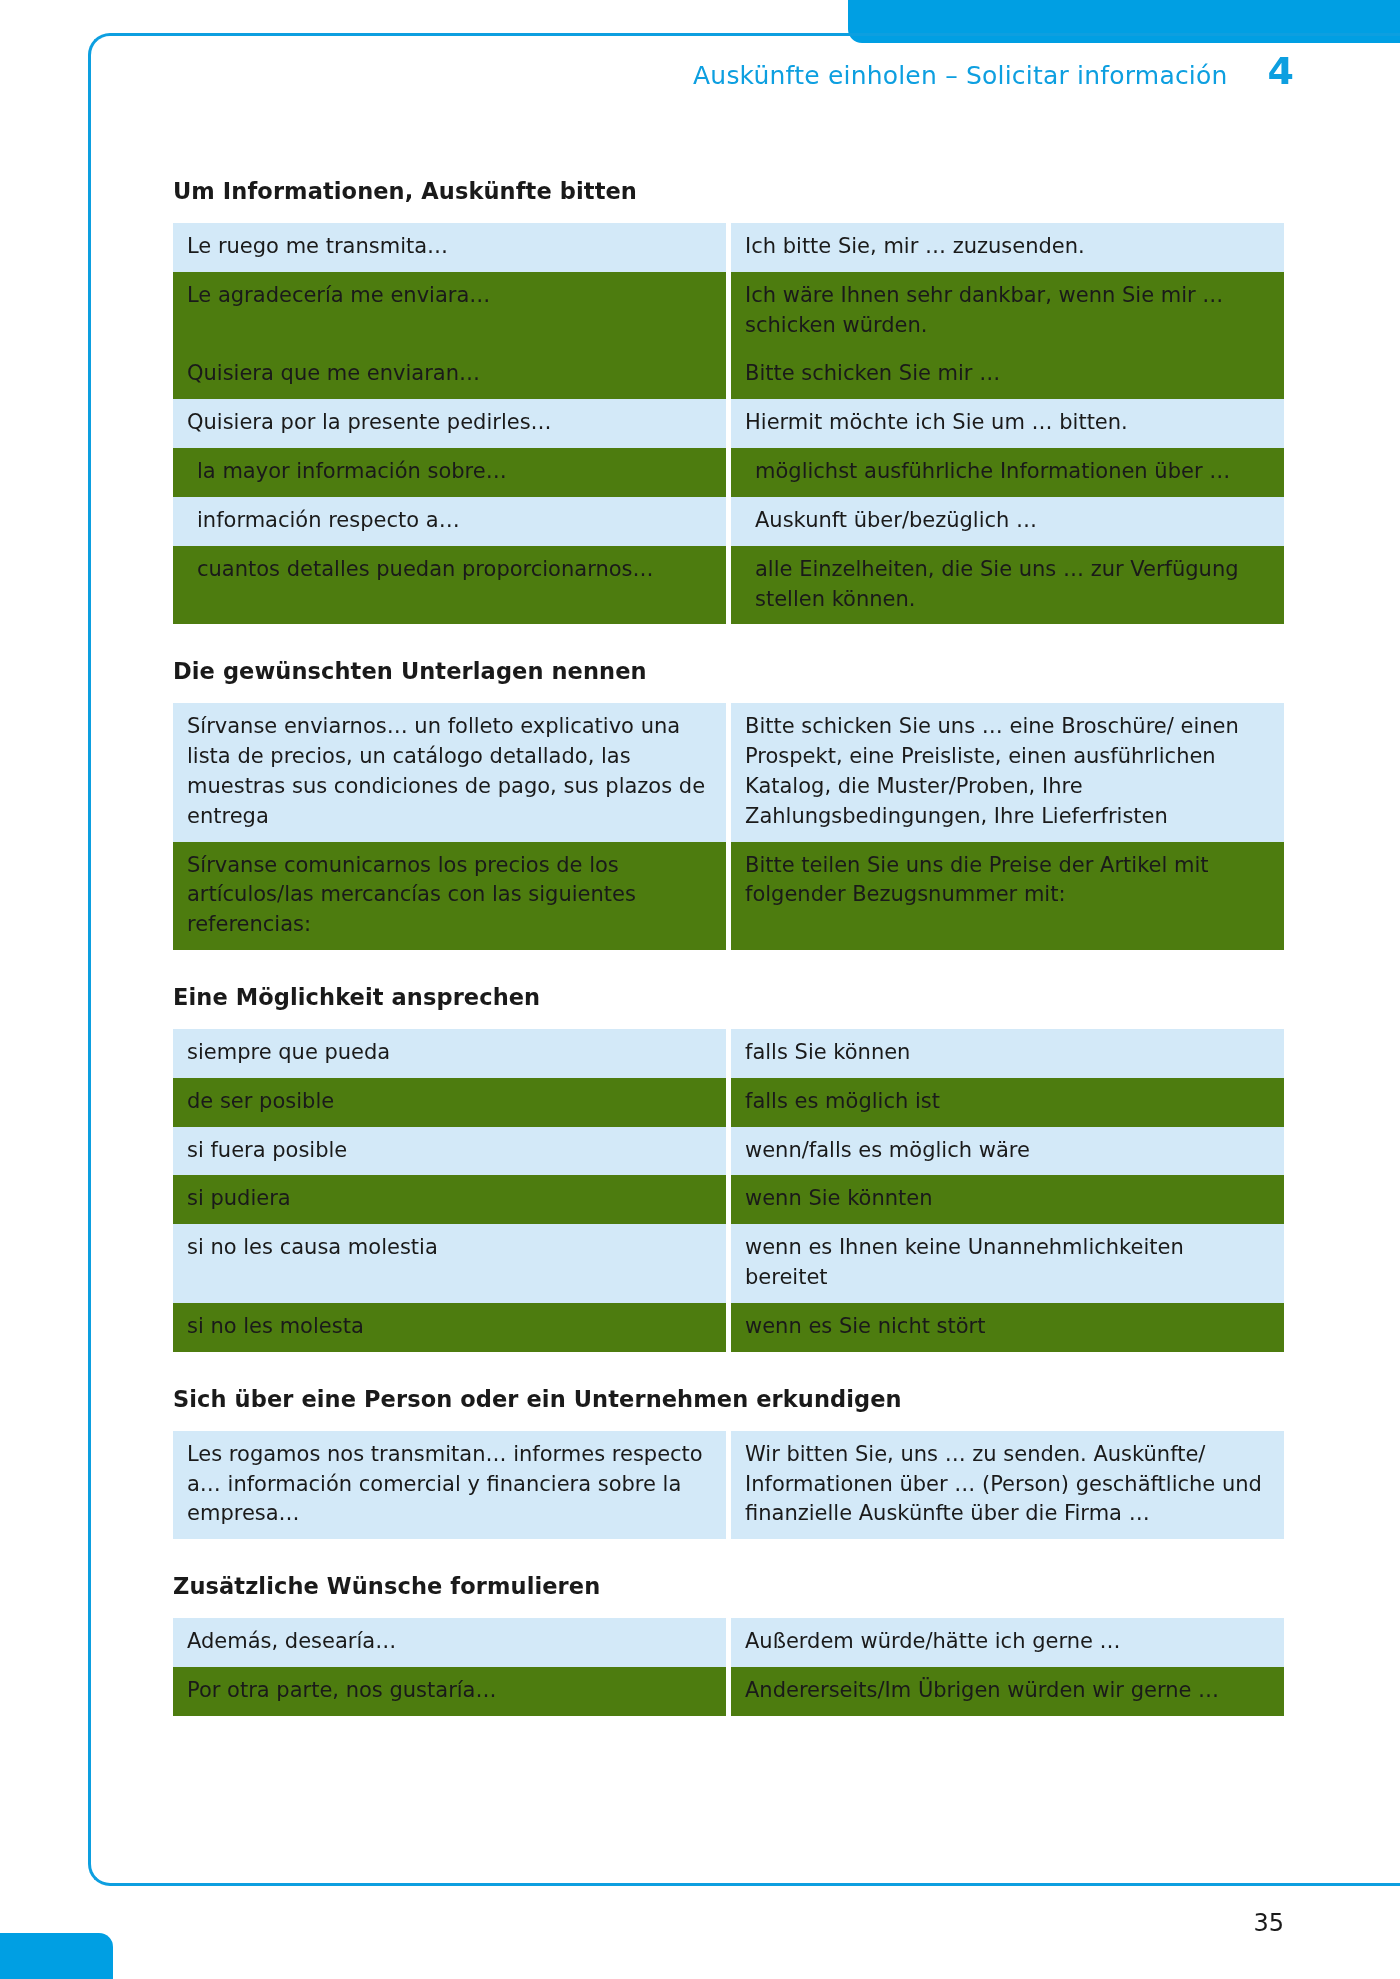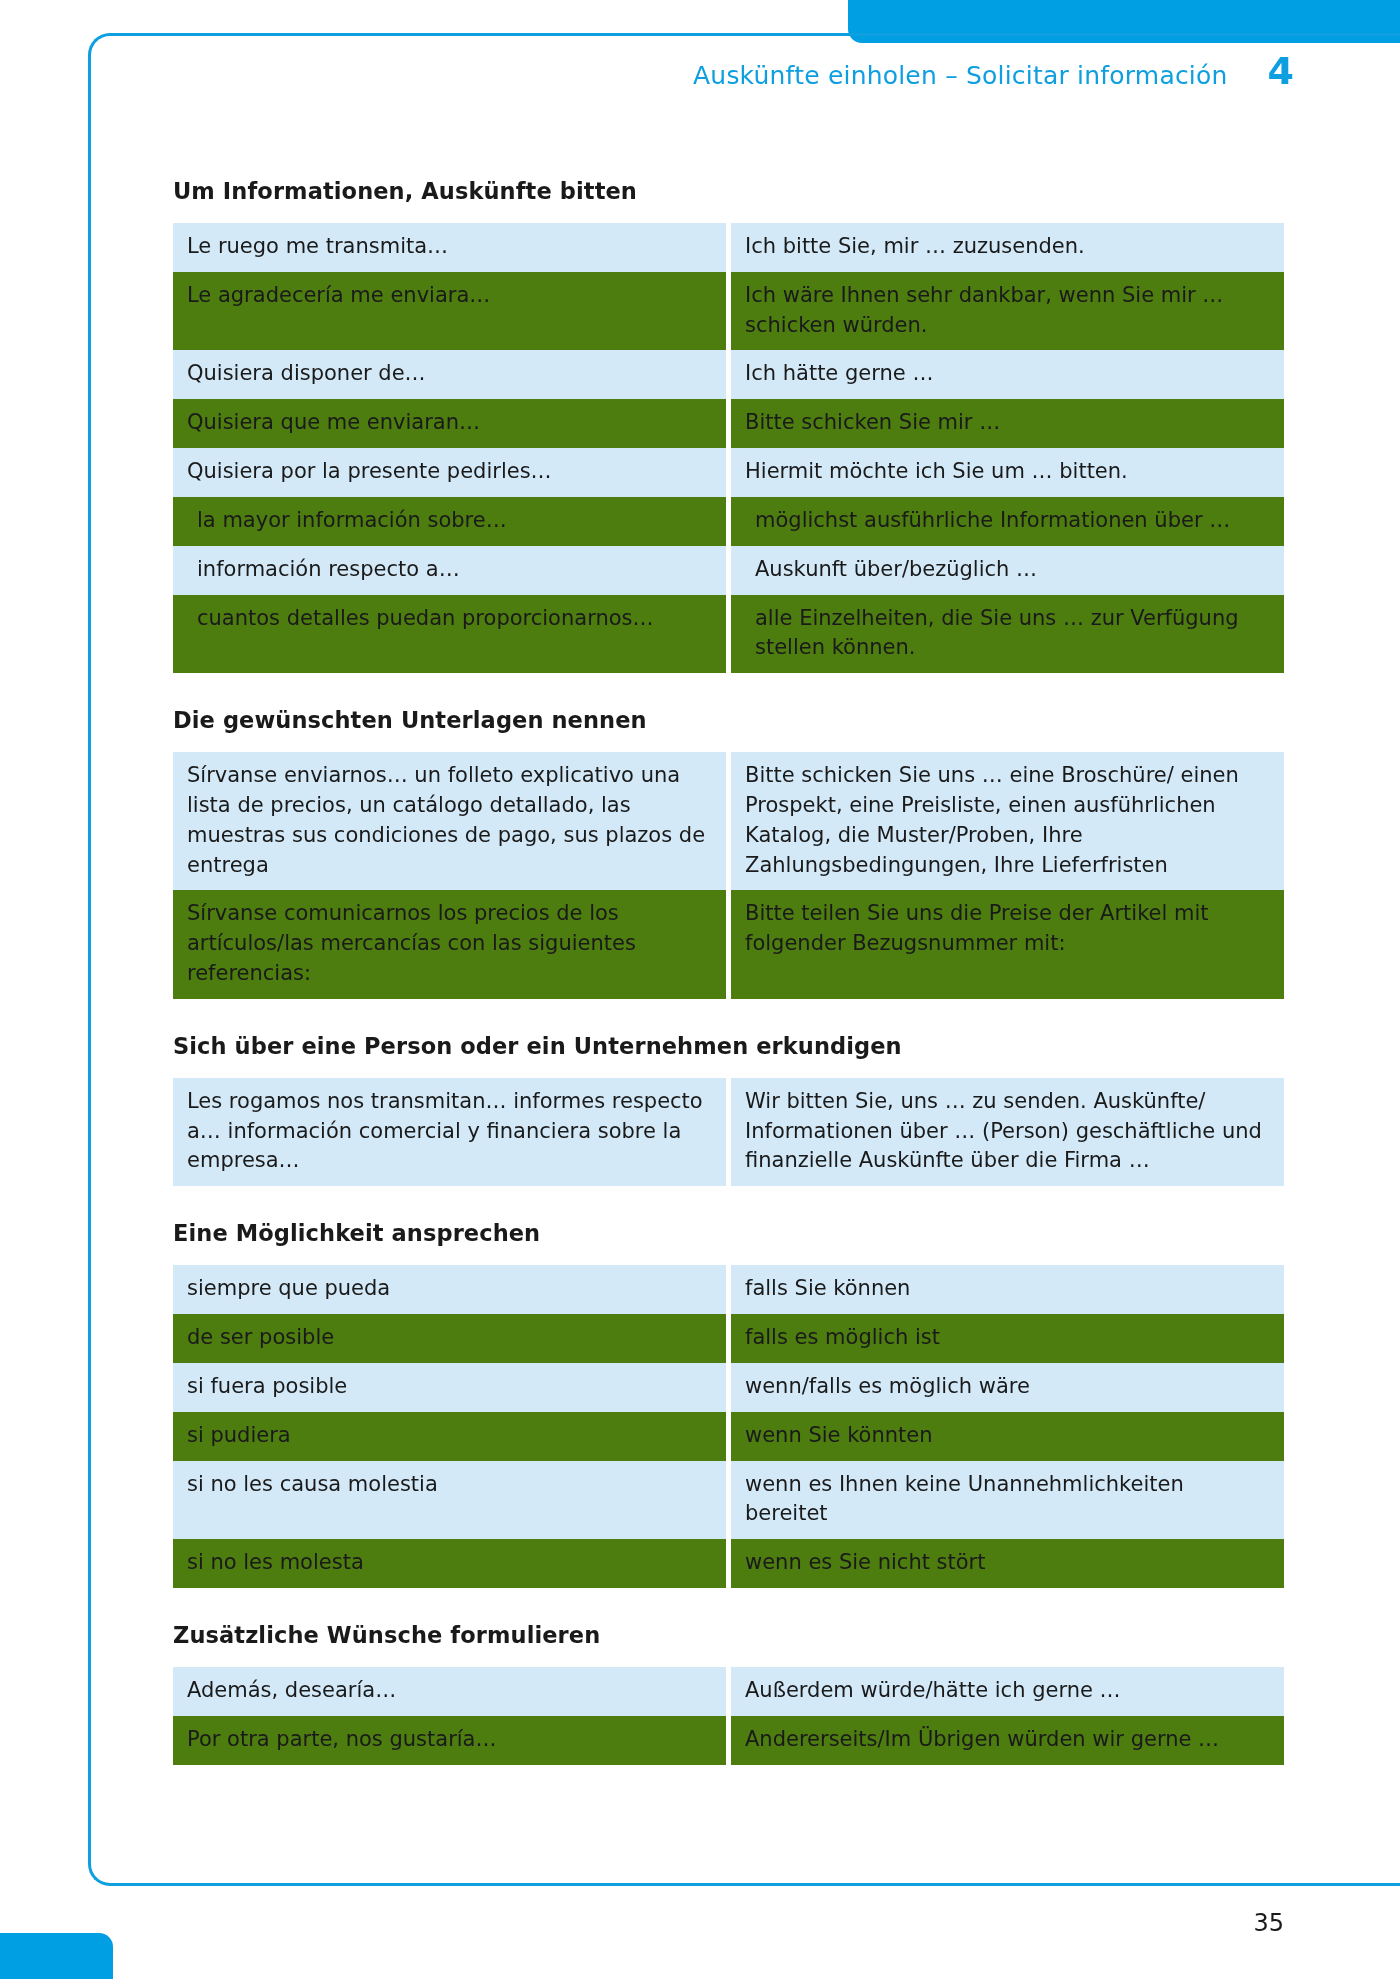--- a/index.html
+++ b/index.html
@@ -161,25 +161,20 @@
             <tr class="odd">
               <td>Le ruego me transmita…</td>
               <td class="spacer"></td>
               <td>Ich bitte Sie, mir … zuzusenden.</td>
             </tr>
             <tr class="even">
               <td>Le agradecería me enviara…</td>
               <td class="spacer"></td>
               <td>Ich wäre Ihnen sehr dankbar, wenn Sie mir … schicken würden.</td>
             </tr>
-            <tr class="odd">
-              <td>Quisiera disponer de…</td>
-              <td class="spacer"></td>
-              <td>Ich hätte gerne …</td>
-            </tr>
             <tr class="even">
               <td>Quisiera que me enviaran…</td>
               <td class="spacer"></td>
               <td>Bitte schicken Sie mir …</td>
             </tr>
             <tr class="odd">
               <td>Quisiera por la presente pedirles…</td>
               <td class="spacer"></td>
               <td>Hiermit möchte ich Sie um … bitten.</td>
             </tr>
@@ -217,79 +212,79 @@
             </tr>
             <tr class="even">
               <td>Sírvanse comunicarnos los precios de los artículos/las mercancías con las siguientes referencias:</td>
               <td class="spacer"></td>
               <td>Bitte teilen Sie uns die Preise der Artikel mit folgender Bezugsnummer mit:</td>
             </tr>
           </tbody>
         </table>
       </div>
       <div class="section">
+        <h2 class="section-title">Eine Möglichkeit ansprechen</h2>
+        <table class="phrase-table">
+          <colgroup>
+            <col class="c1">
+            <col class="gap">
+            <col class="c2">
+          </colgroup>
+          <tbody>
+            <tr class="odd">
+              <td>siempre que pueda</td>
+              <td class="spacer"></td>
+              <td>falls Sie können</td>
+            </tr>
+            <tr class="even">
+              <td>de ser posible</td>
+              <td class="spacer"></td>
+              <td>falls es möglich ist</td>
+            </tr>
+            <tr class="odd">
+              <td>si fuera posible</td>
+              <td class="spacer"></td>
+              <td>wenn/falls es möglich wäre</td>
+            </tr>
+            <tr class="even">
+              <td>si pudiera</td>
+              <td class="spacer"></td>
+              <td>wenn Sie könnten</td>
+            </tr>
+            <tr class="odd">
+              <td>si no les causa molestia</td>
+              <td class="spacer"></td>
+              <td>wenn es Ihnen keine Unannehmlichkeiten bereitet</td>
+            </tr>
+            <tr class="even">
+              <td>si no les molesta</td>
+              <td class="spacer"></td>
+              <td>wenn es Sie nicht stört</td>
+            </tr>
+          </tbody>
+        </table>
+      </div>
+      <div class="section">
         <h2 class="section-title">Sich über eine Person oder ein Unternehmen erkundigen</h2>
         <table class="phrase-table">
           <colgroup>
             <col class="c1">
             <col class="gap">
             <col class="c2">
           </colgroup>
           <tbody>
             <tr class="odd">
               <td>Les rogamos nos transmitan… informes respecto a… información comercial y financiera sobre la empresa…</td>
               <td class="spacer"></td>
               <td>Wir bitten Sie, uns … zu senden. Auskünfte/ Informationen über … (Person) geschäftliche und finanzielle Auskünfte über die Firma …</td>
             </tr>
           </tbody>
         </table>
       </div>
       <div class="section">
-        <h2 class="section-title">Eine Möglichkeit ansprechen</h2>
-        <table class="phrase-table">
-          <colgroup>
-            <col class="c1">
-            <col class="gap">
-            <col class="c2">
-          </colgroup>
-          <tbody>
-            <tr class="odd">
-              <td>siempre que pueda</td>
-              <td class="spacer"></td>
-              <td>falls Sie können</td>
-            </tr>
-            <tr class="even">
-              <td>de ser posible</td>
-              <td class="spacer"></td>
-              <td>falls es möglich ist</td>
-            </tr>
-            <tr class="odd">
-              <td>si fuera posible</td>
-              <td class="spacer"></td>
-              <td>wenn/falls es möglich wäre</td>
-            </tr>
-            <tr class="even">
-              <td>si pudiera</td>
-              <td class="spacer"></td>
-              <td>wenn Sie könnten</td>
-            </tr>
-            <tr class="odd">
-              <td>si no les causa molestia</td>
-              <td class="spacer"></td>
-              <td>wenn es Ihnen keine Unannehmlichkeiten bereitet</td>
-            </tr>
-            <tr class="even">
-              <td>si no les molesta</td>
-              <td class="spacer"></td>
-              <td>wenn es Sie nicht stört</td>
-            </tr>
-          </tbody>
-        </table>
-      </div>
-      <div class="section">
         <h2 class="section-title">Zusätzliche Wünsche formulieren</h2>
         <table class="phrase-table">
           <colgroup>
             <col class="c1">
             <col class="gap">
             <col class="c2">
           </colgroup>
           <tbody>
             <tr class="odd">
               <td>Además, desearía…</td>

